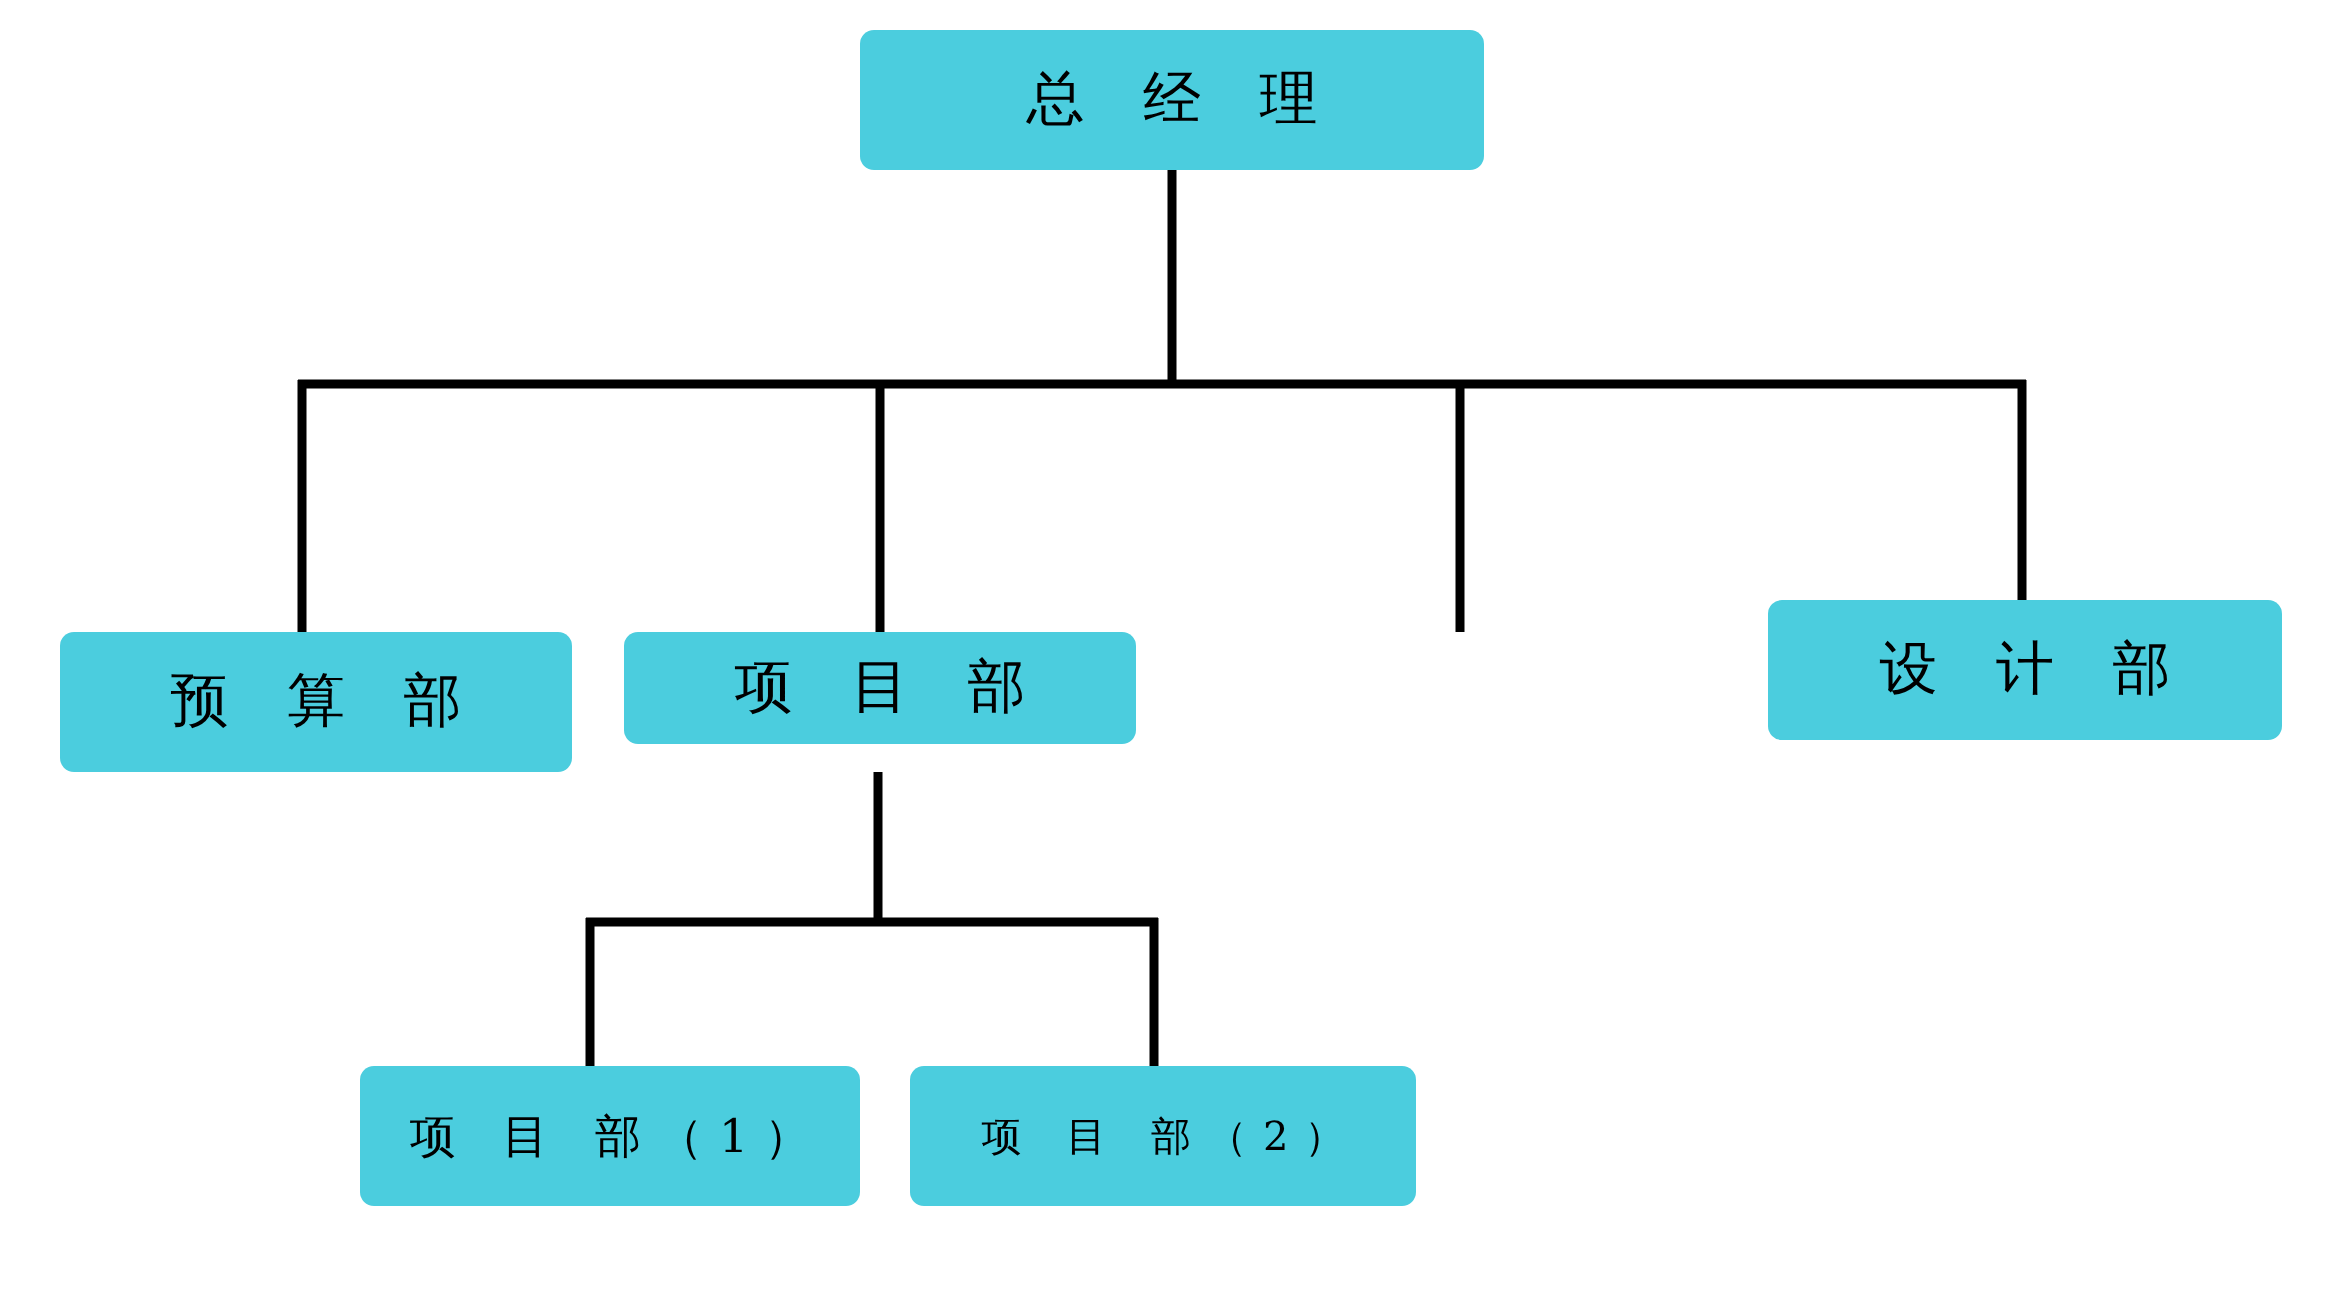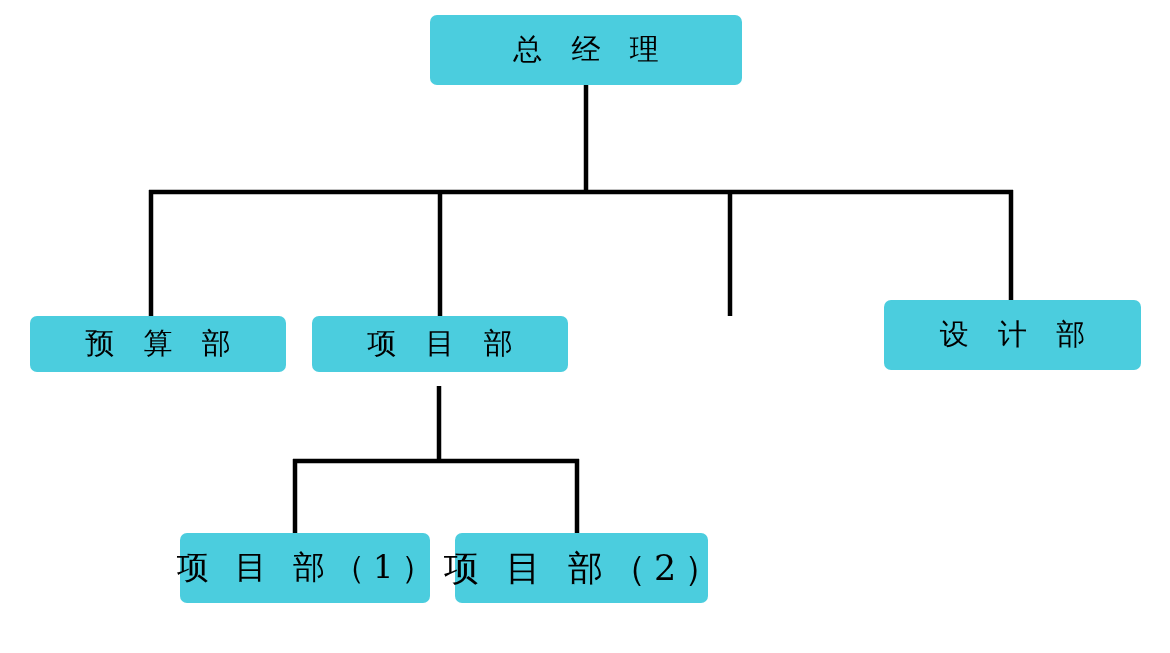--- a/index.html
+++ b/index.html
@@ -39,26 +39,26 @@
     align-items: center;
     justify-content: center;
     color: var(--box-text);
     font-size: 29px;
     letter-spacing: 10px;
     white-space: nowrap;
     text-indent: 10px; 
   }
   
   .node-gm       { left: 430px; top: 15px;  width: 312px; height: 70px; }
-  .node-budget   { left: 30px;  top: 316px; width: 256px; height: 56px; }
+  .node-budget   { left: 30px;  top: 316px; width: 256px; height: 70px; }
   .node-project  { left: 312px; top: 316px; width: 256px; height: 56px; }
   .node-finance  { left: 597px; top: 316px; width: 271px; height: 70px; }
   .node-design   { left: 884px; top: 300px; width: 257px; height: 70px; }
-  .node-project1 { left: 180px; top: 533px; width: 250px; height: 70px; font-size: 32px; letter-spacing: 8px; text-indent: 8px; }
-  .node-project2 { left: 455px; top: 533px; width: 253px; height: 70px; font-size: 35px; letter-spacing: 8px; text-indent: 8px; }
+  .node-project1 { left: 180px; top: 533px; width: 250px; height: 70px; font-size: 23px; letter-spacing: 8px; text-indent: 8px; }
+  .node-project2 { left: 455px; top: 533px; width: 253px; height: 70px; font-size: 20px; letter-spacing: 8px; text-indent: 8px; }
 </style>
 </head>
 <body>
 
 <div class="canvas">
 
   <svg class="connector-layer" viewBox="0 0 1170 653" xmlns="http://www.w3.org/2000/svg">
 
     <path class="connector" d="M586,85 V192"></path>
 

